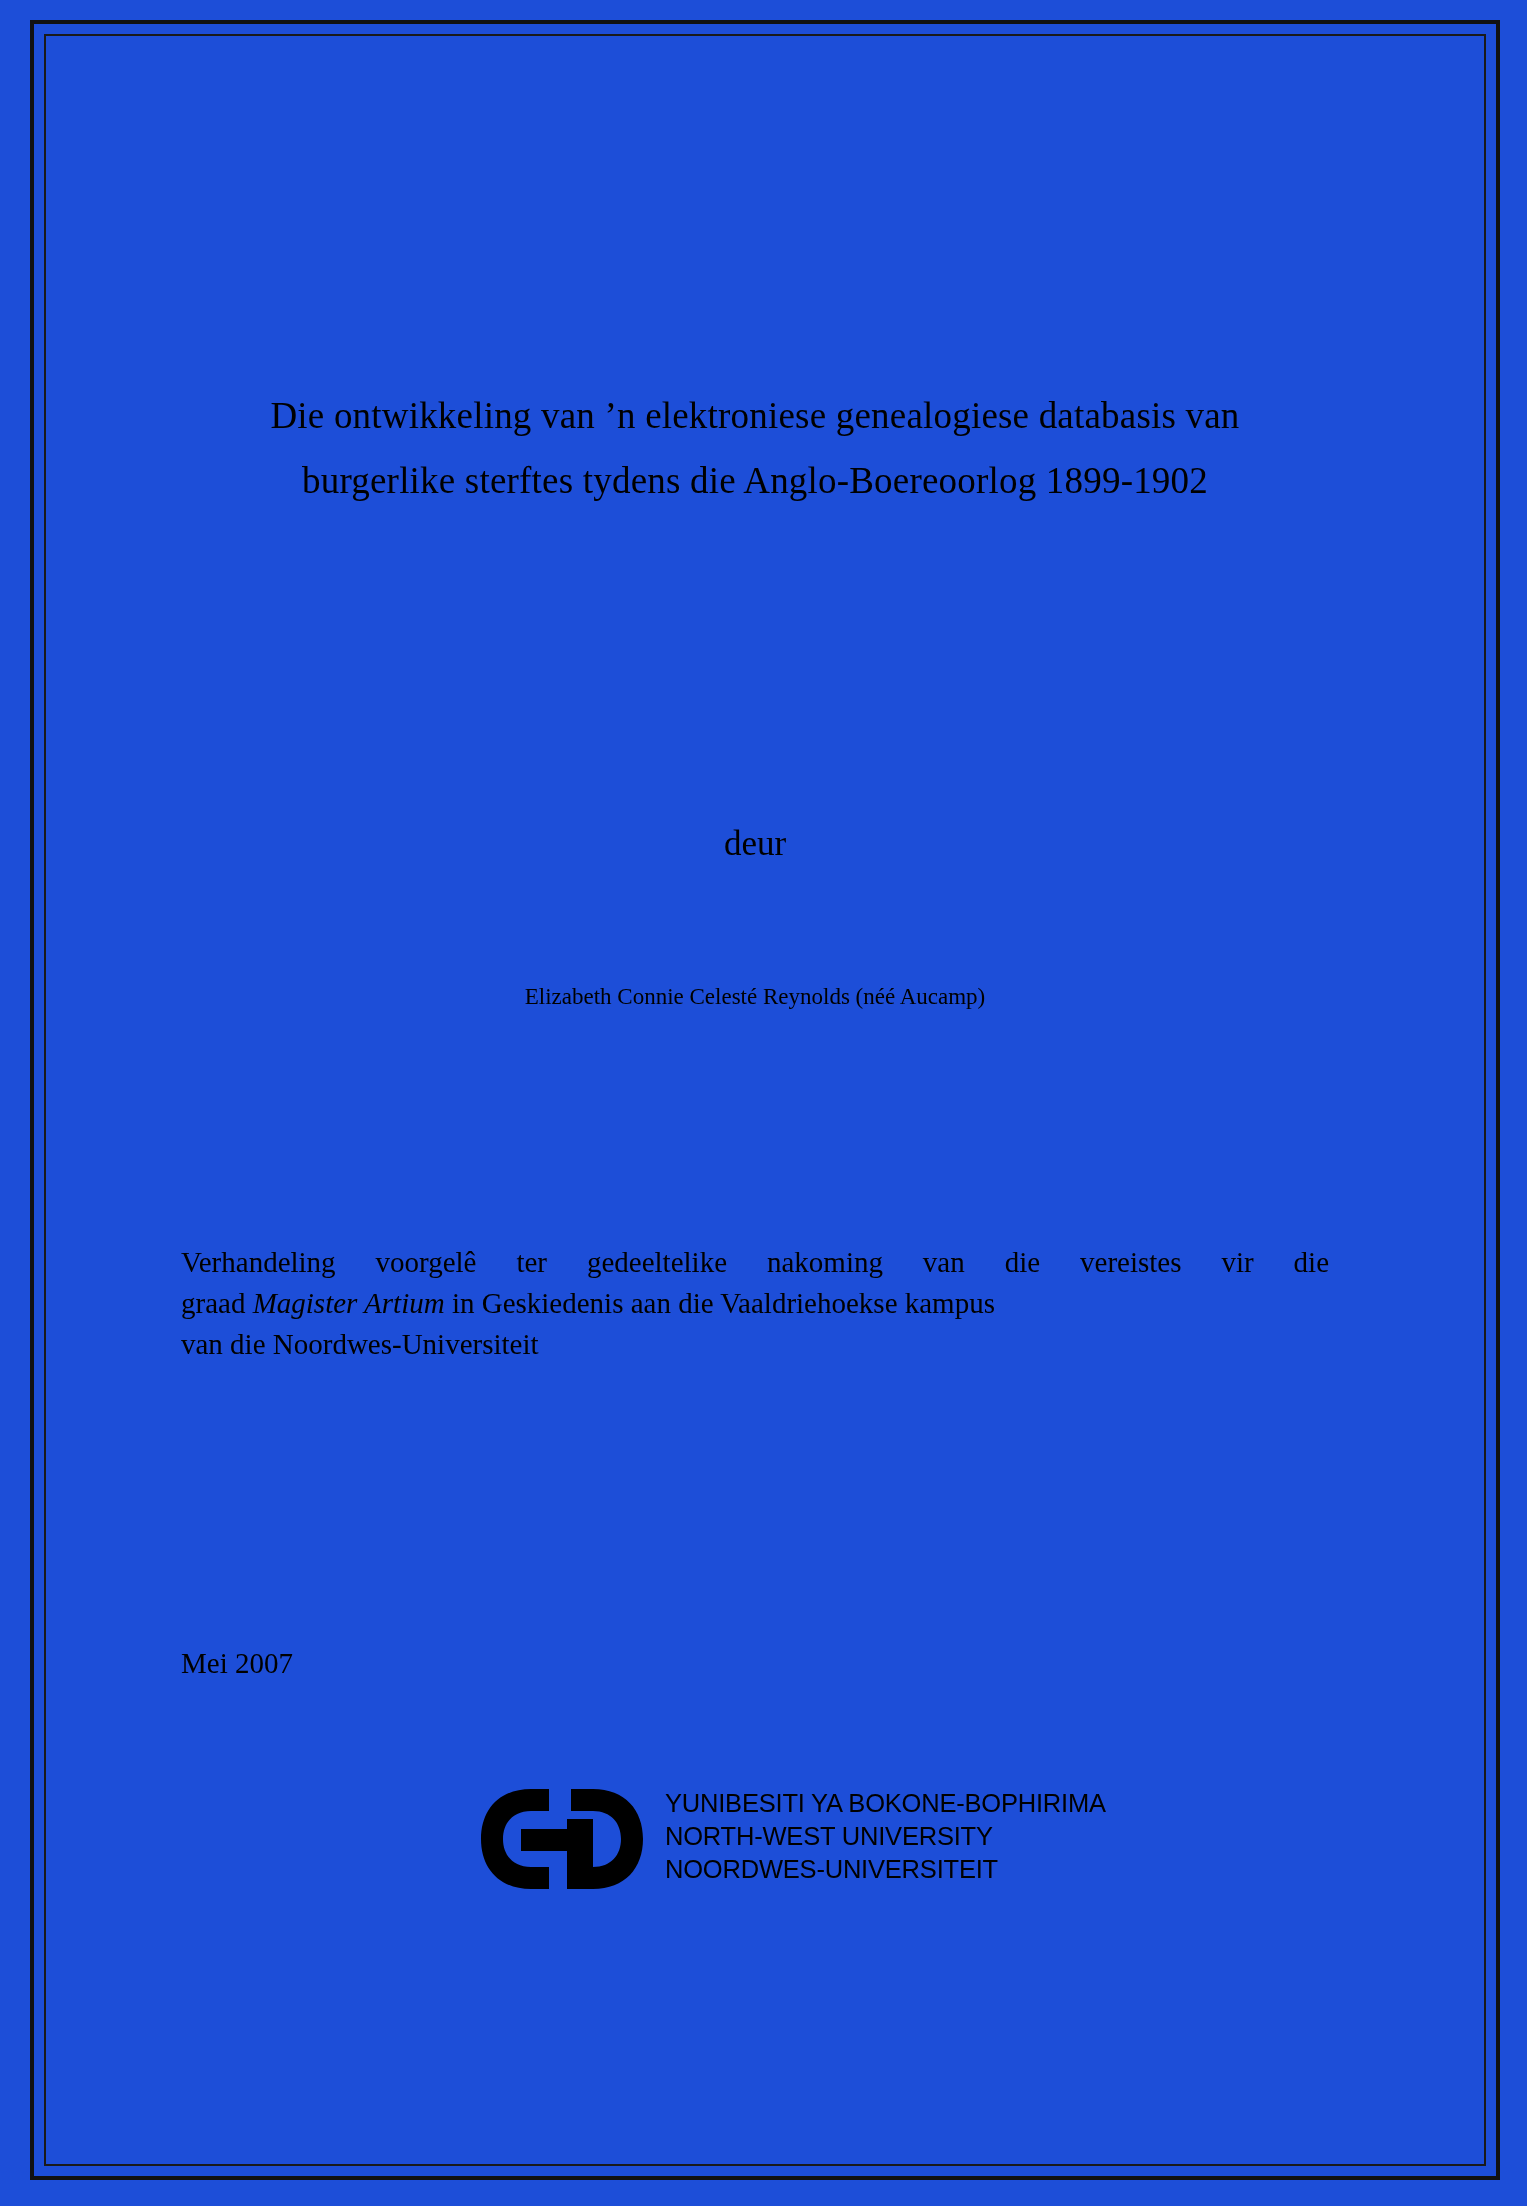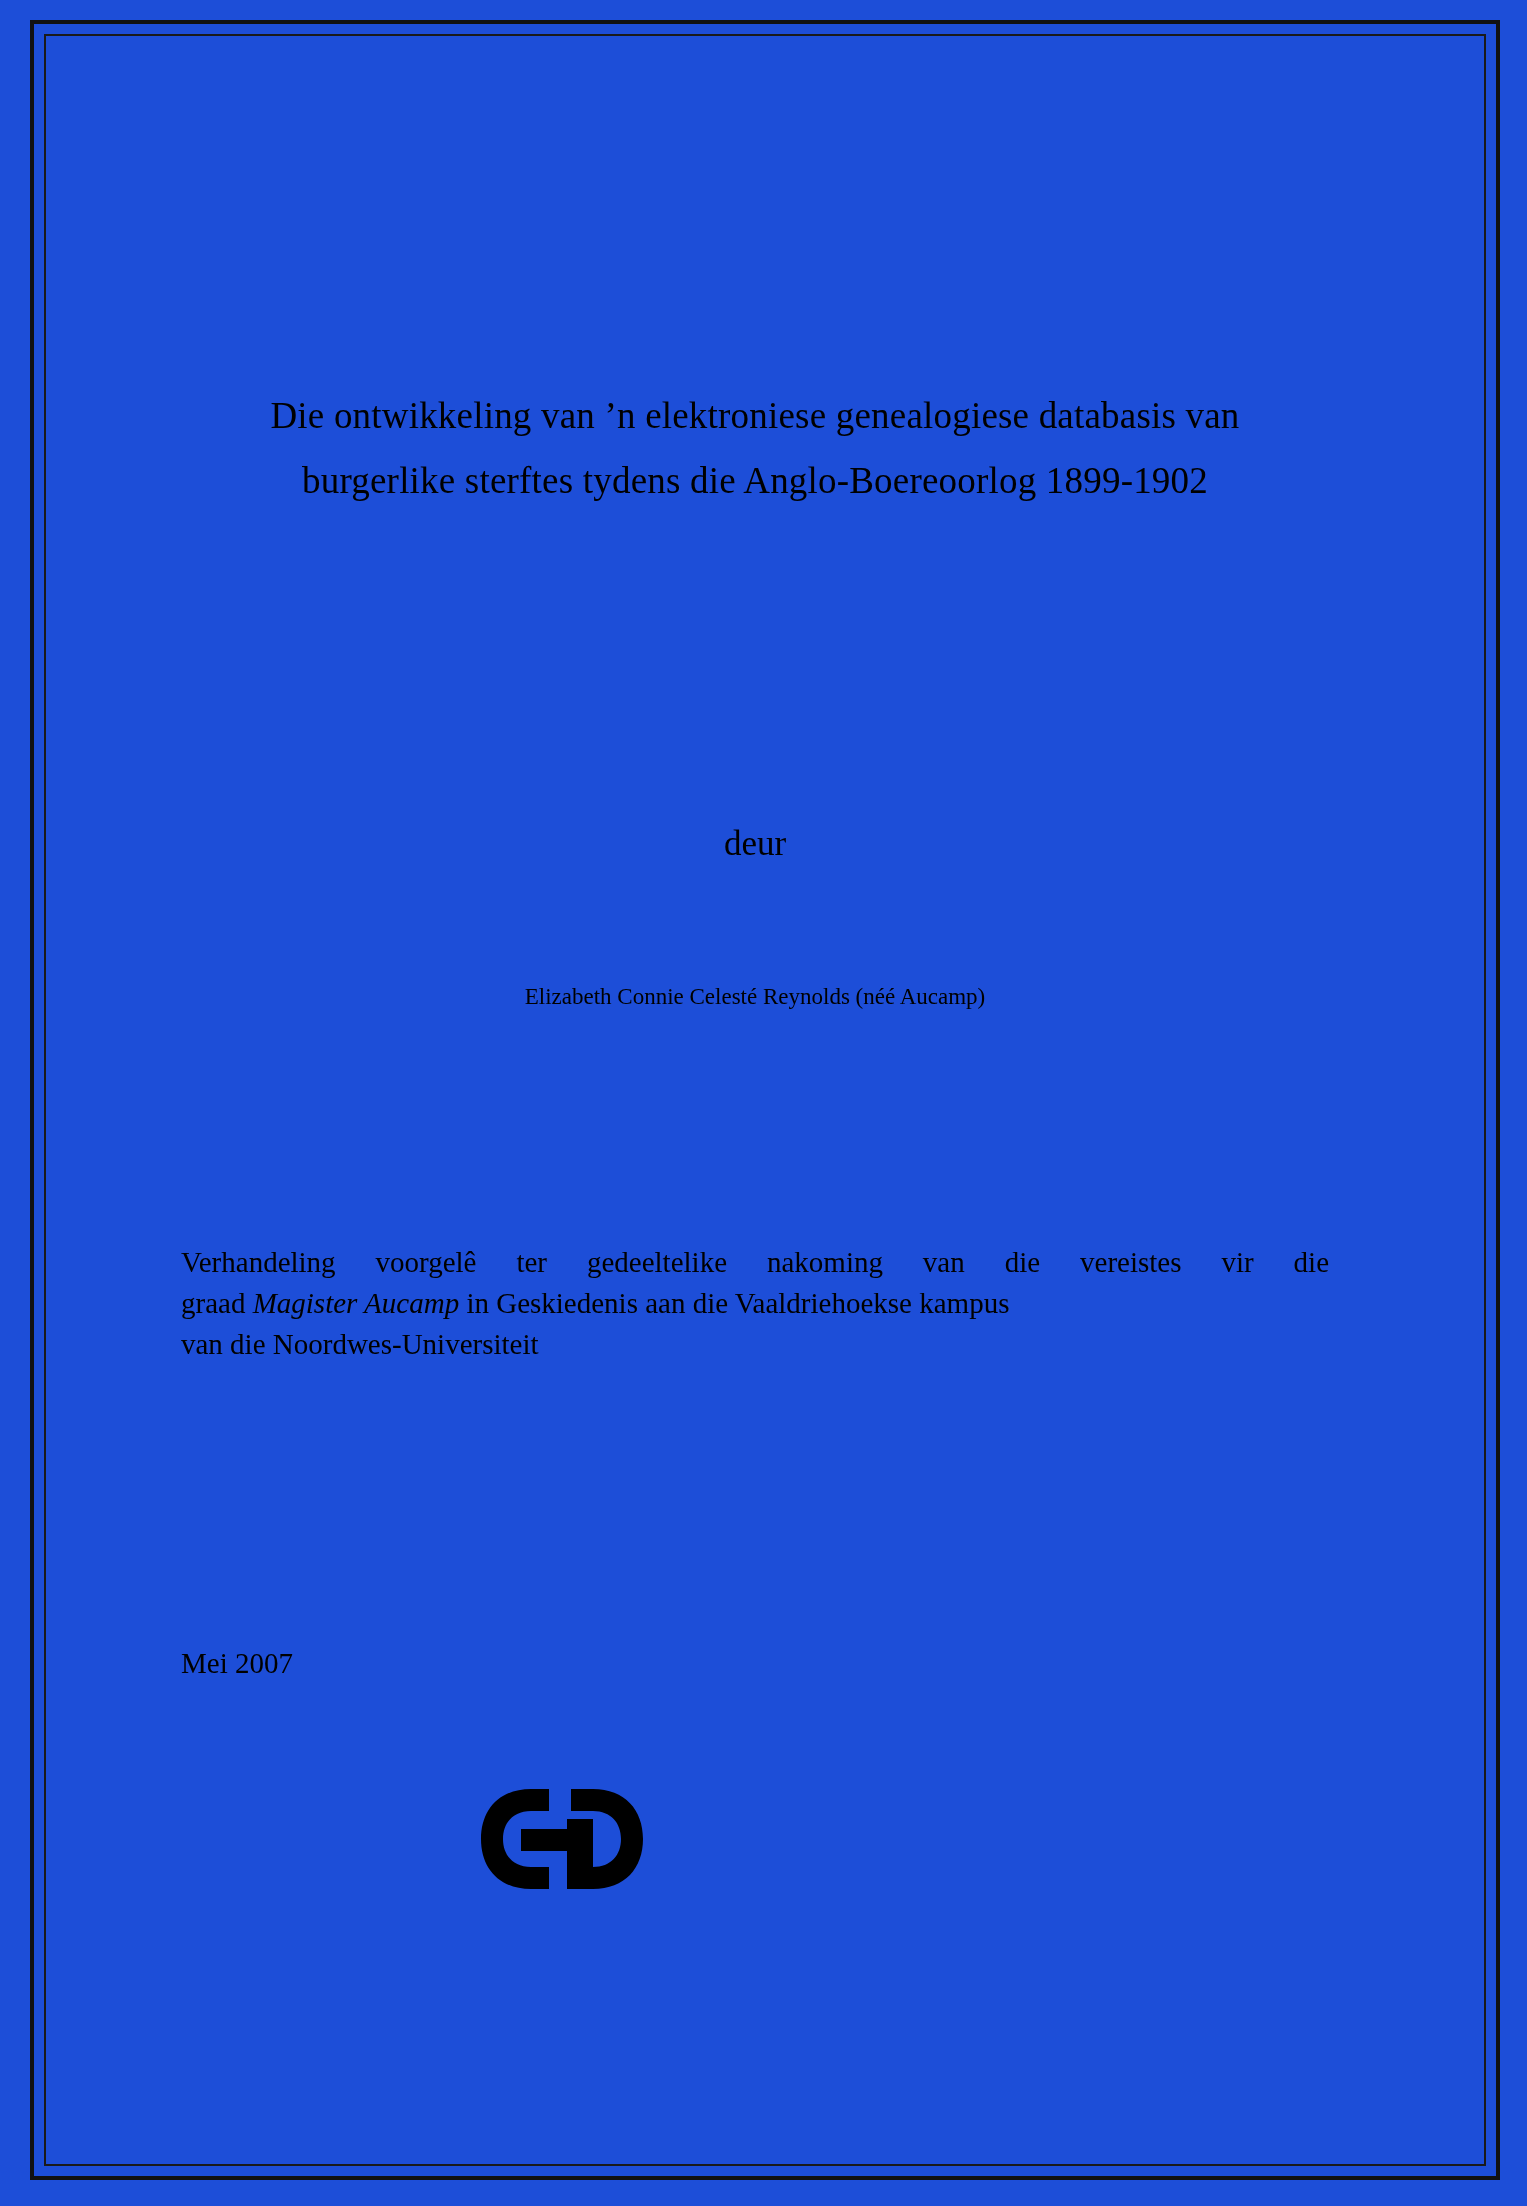--- a/index.html
+++ b/index.html
@@ -153,31 +153,36 @@
       <div class="title-line">Die ontwikkeling van ’n elektroniese genealogiese databasis van</div>
       <div class="title-line">burgerlike sterftes tydens die Anglo-Boereoorlog 1899-1902</div>
     </div>
 
     <div class="byline-label">deur</div>
 
     <div class="author">Elizabeth Connie Celesté Reynolds (néé Aucamp)</div>
 
     <div class="statement">
       <div class="just">Verhandeling voorgelê ter gedeeltelike nakoming van die vereistes vir die</div>
-      <div class="plain"><span>graad </span><i>Magister Aucamp</i><span> in Geskiedenis aan die Vaaldriehoekse kampus</span></div>
+      <div class="plain"><span>graad </span><i>Magister Artium</i><span> in Geskiedenis aan die Vaaldriehoekse kampus</span></div>
       <div class="plain">van die Noordwes-Universiteit</div>
     </div>
 
     <div class="supervisor-block">
       <div>Mei 2007</div>
     </div>
 
     <div class="logo-wrap">
       <svg class="logo-mark" viewBox="0 0 180 112">
         <path d="M56 6 C24 6 6 27 6 56 C6 85 24 106 56 106 L74 106 L74 84 L56 84 C38 84 28 72 28 56 C28 40 38 28 56 28 L74 28 L74 6 Z" fill="#000000"></path>
         <rect x="46" y="46" width="62" height="22" fill="#000000"></rect>
         <path d="M96 6 L118 6 C150 6 168 27 168 56 C168 85 150 106 118 106 L96 106 L96 84 L118 84 C136 84 146 72 146 56 C146 40 136 28 118 28 L96 28 Z" fill="#000000"></path>
         <rect x="92" y="36" width="26" height="70" fill="#000000"></rect>
       </svg>
+      <div class="logo-text">
+        <div>YUNIBESITI YA BOKONE-BOPHIRIMA</div>
+        <div>NORTH-WEST UNIVERSITY</div>
+        <div>NOORDWES-UNIVERSITEIT</div>
+      </div>
     </div>
 
   </div>
 </div>
 
 </body></html>

